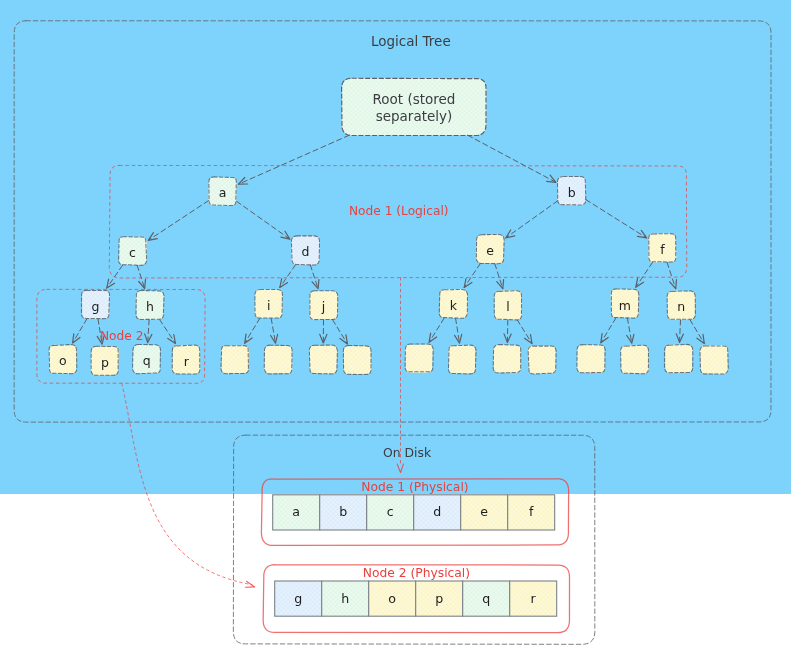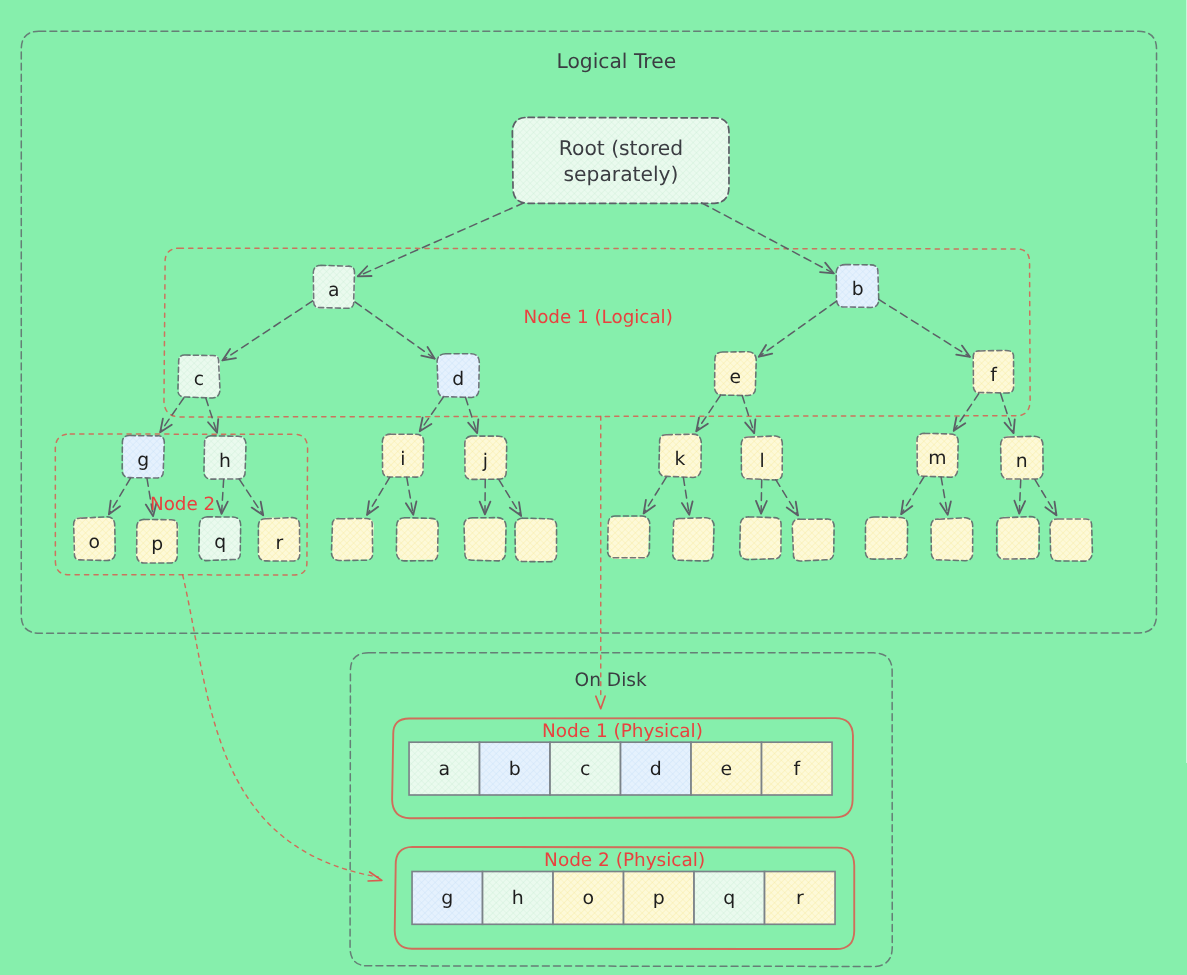--- a/index.html
+++ b/index.html
@@ -1,17 +1,17 @@
 <!DOCTYPE html>
 <html><head>
 <meta charset="utf-8">
 <style>
   html,body{margin:0;padding:0;background:#ffffff;width:791px;height:650px;overflow:hidden;}
   body{font-family:"DejaVu Sans",sans-serif;}
-  #stage{position:relative;width:791px;height:650px;background:#86efac;}
+  #stage{position:relative;width:791px;height:494px;background:#7dd3fc;}
   svg#root{position:absolute;left:0;top:0;}
 </style>
 </head>
 <body>
 
 <div id="stage">
   <svg id="root" width="791" height="650">
       <defs>
         <pattern id="hg" width="3.2" height="3.2" patternUnits="userSpaceOnUse" patternTransform="rotate(45)">
           <line x1="0" y1="0" x2="0" y2="3.2" stroke="#c9ecd5" stroke-width="0.6" stroke-opacity="0.8"></line>

